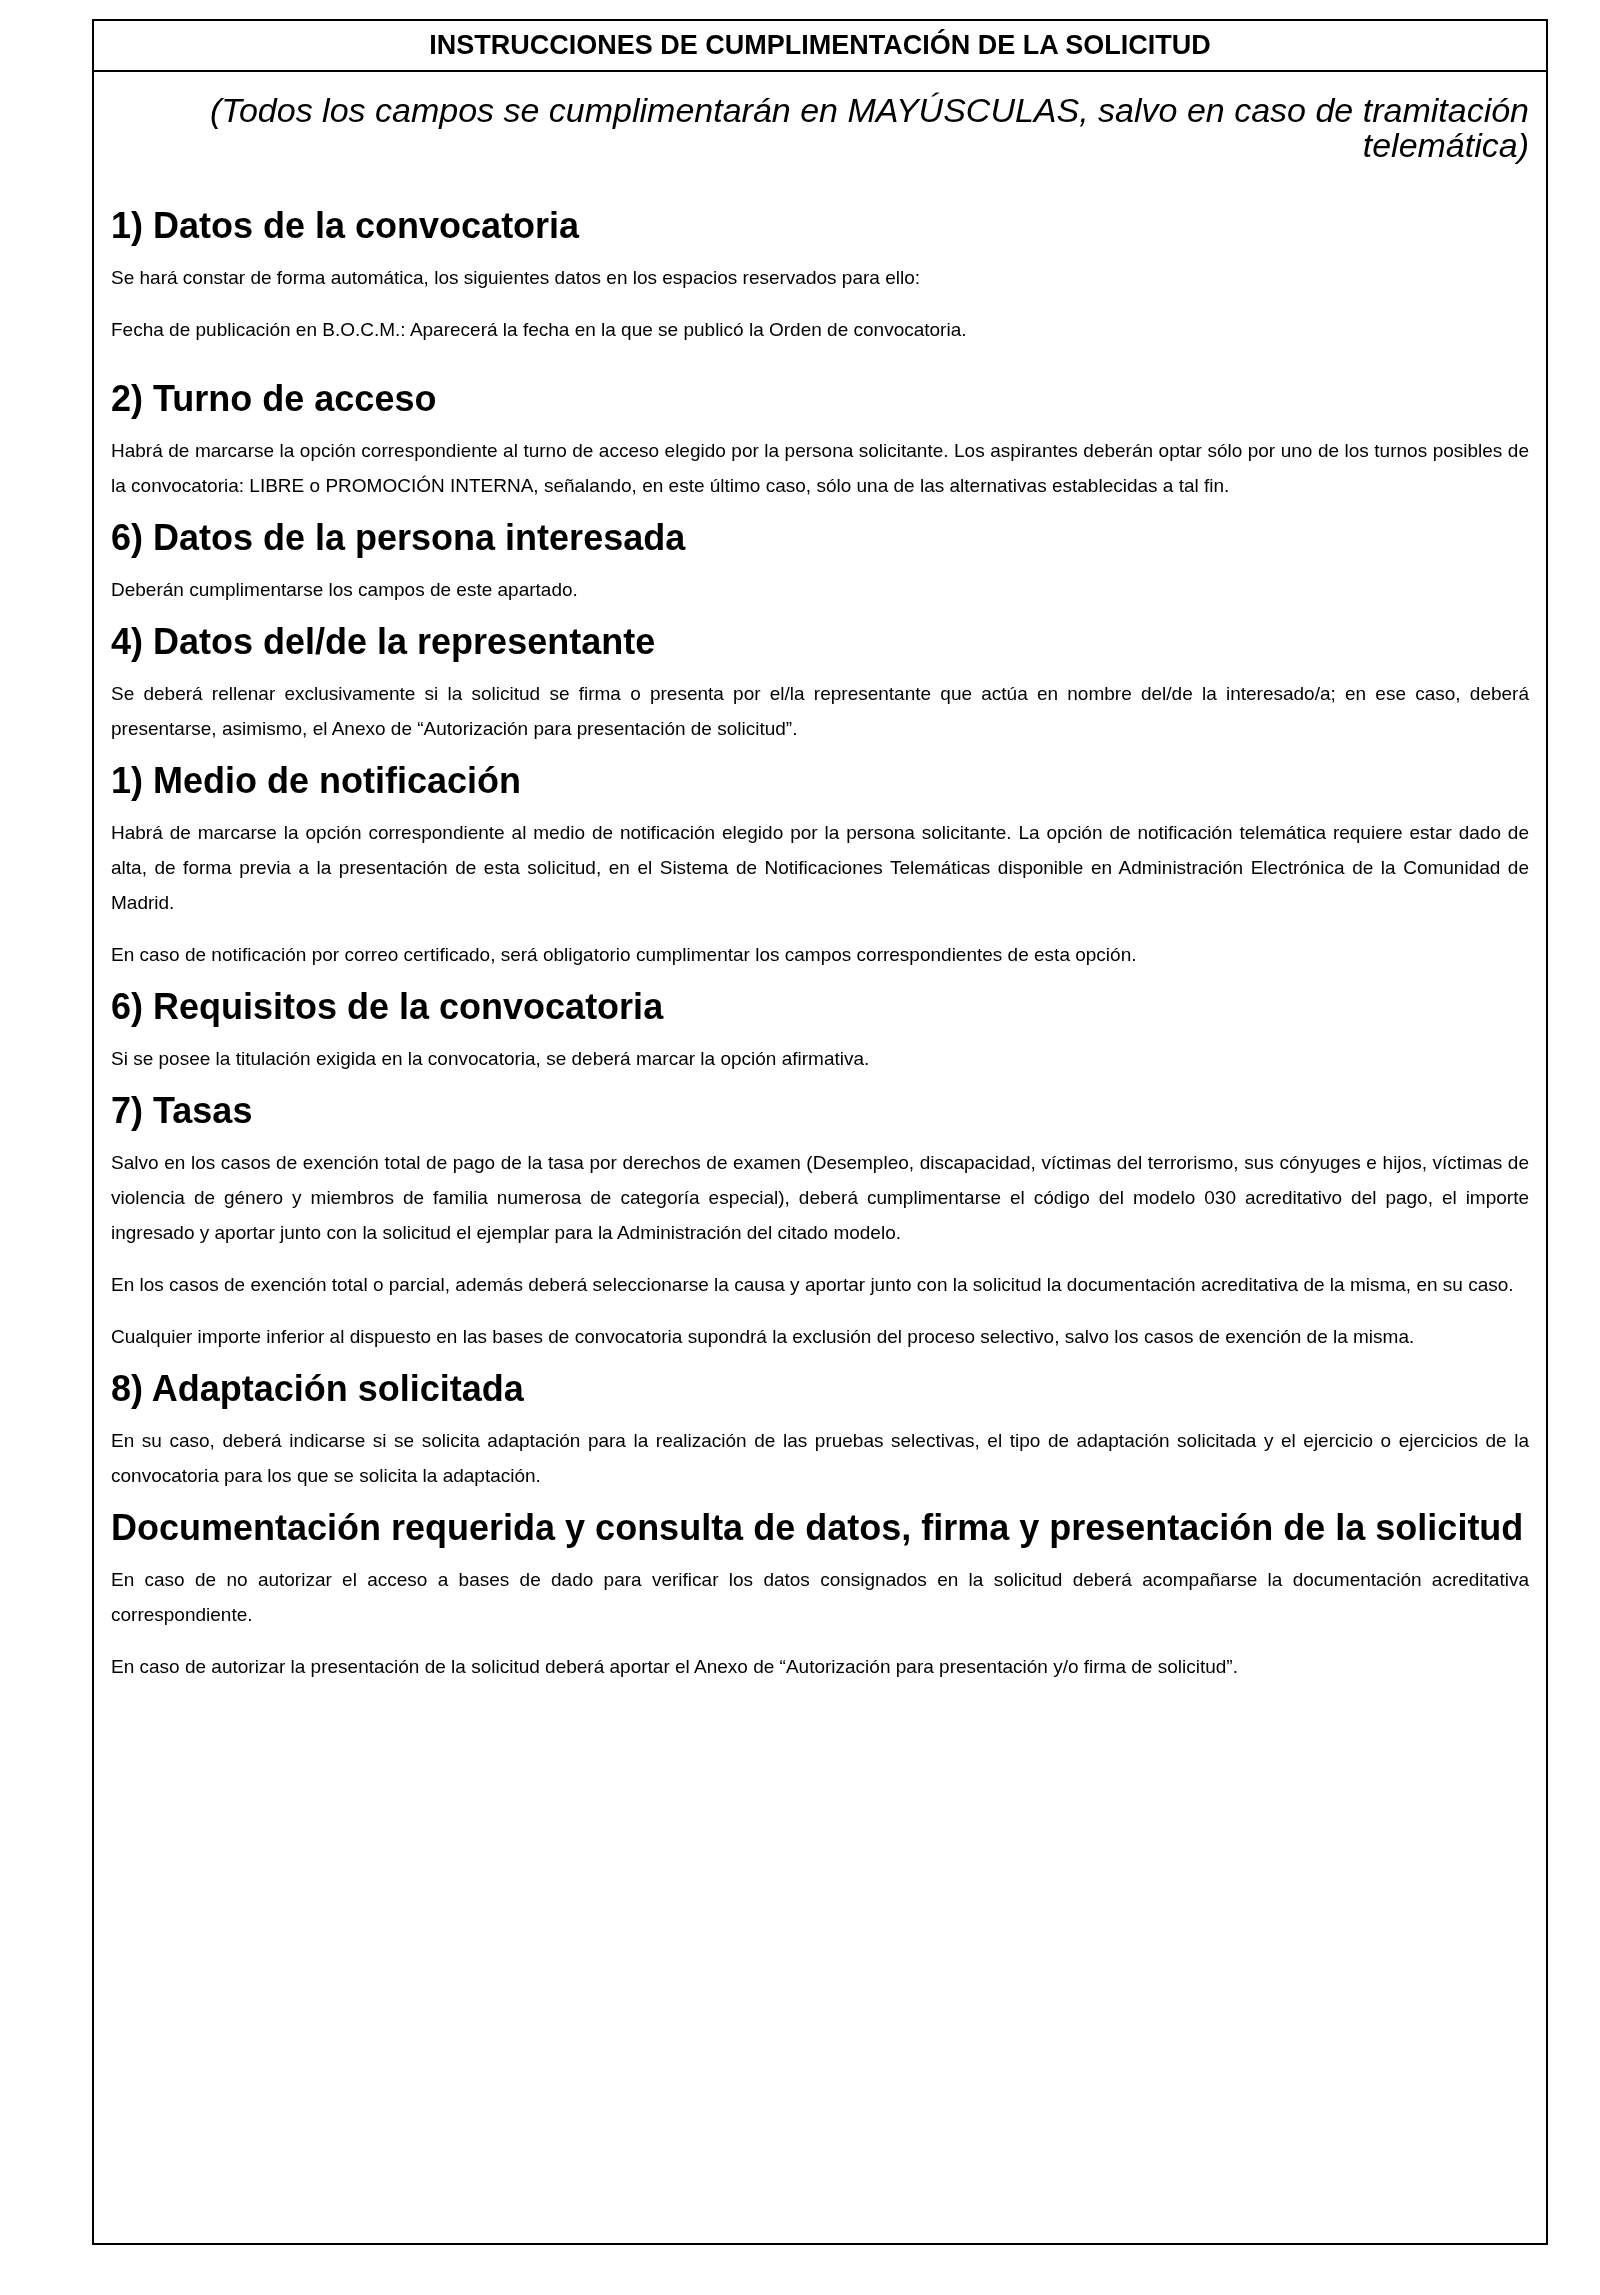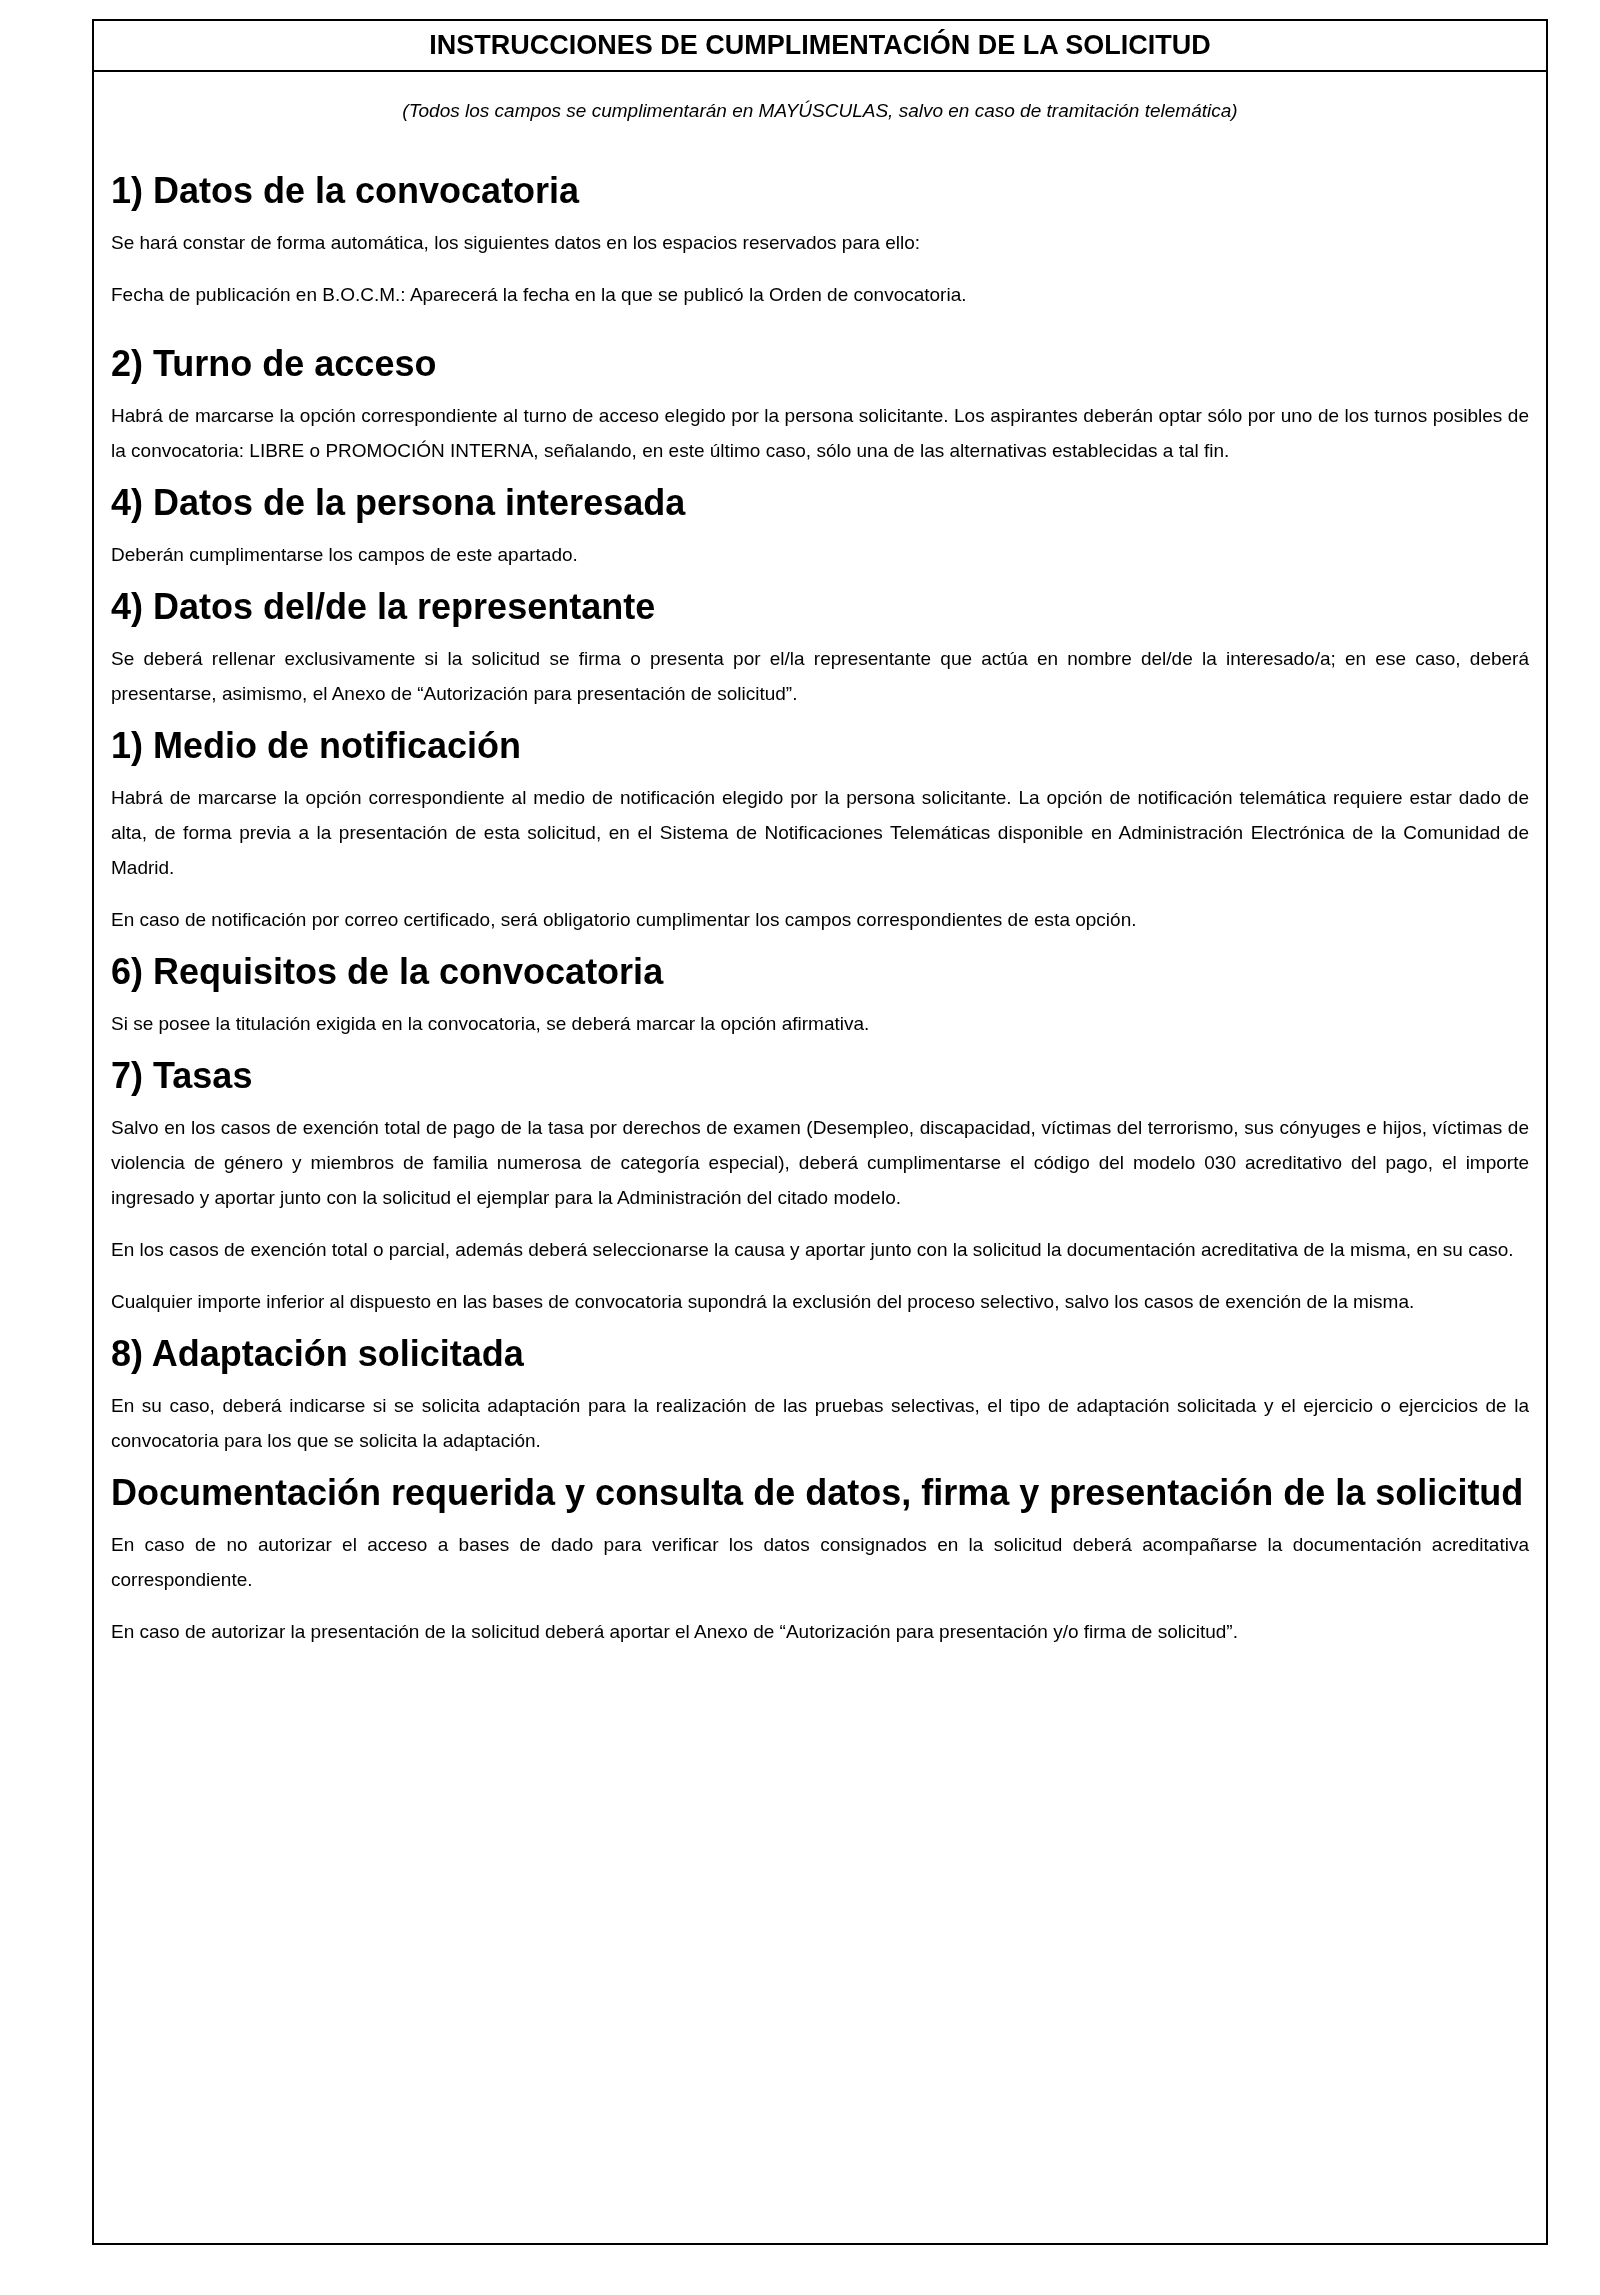--- a/index.html
+++ b/index.html
@@ -34,22 +34,22 @@
     .header-title {
       font-weight: bold;
       font-size: 27px;
       letter-spacing: 0px;
     }
     .content {
       padding: 0 17px 0 17px;
     }
     .subtitle {
       font-style: italic;
-      font-size: 19px;
-      text-align: center;
+      font-size: 34px;
+      text-align: right;
       margin-top: 21px;
       margin-bottom: 45px;
       line-height: 35px;
     }
     .section-title {
       font-weight: bold;
       font-size: 36px;
       line-height: 35px;
       margin: 0 0 17px 0;
     }
@@ -77,21 +77,21 @@
       <div class="para">Se hará constar de forma automática, los siguientes datos en los espacios reservados para ello:</div>
       <div class="para">Fecha de publicación en B.O.C.M.: Aparecerá la fecha en la que se publicó la Orden de convocatoria.</div>
     </div>
 
     <div class="section gap-large">
       <div class="section-title">2) Turno de acceso</div>
       <div class="para">Habrá de marcarse la opción correspondiente al turno de acceso elegido por la persona solicitante. Los aspirantes deberán optar sólo por uno de los turnos posibles de la convocatoria: LIBRE o PROMOCIÓN INTERNA, señalando, en este último caso, sólo una de las alternativas establecidas a tal fin.</div>
     </div>
 
     <div class="section">
-      <div class="section-title">4) Datos de la persona interesada</div>
+      <div class="section-title">6) Datos de la persona interesada</div>
       <div class="para">Deberán cumplimentarse los campos de este apartado.</div>
     </div>
 
     <div class="section">
       <div class="section-title">4) Datos del/de la representante</div>
       <div class="para">Se deberá rellenar exclusivamente si la solicitud se firma o presenta por el/la representante que actúa en nombre del/de la interesado/a; en ese caso, deberá presentarse, asimismo, el Anexo de “Autorización para presentación de solicitud”.</div>
     </div>
 
     <div class="section">
       <div class="section-title">1) Medio de notificación</div>

